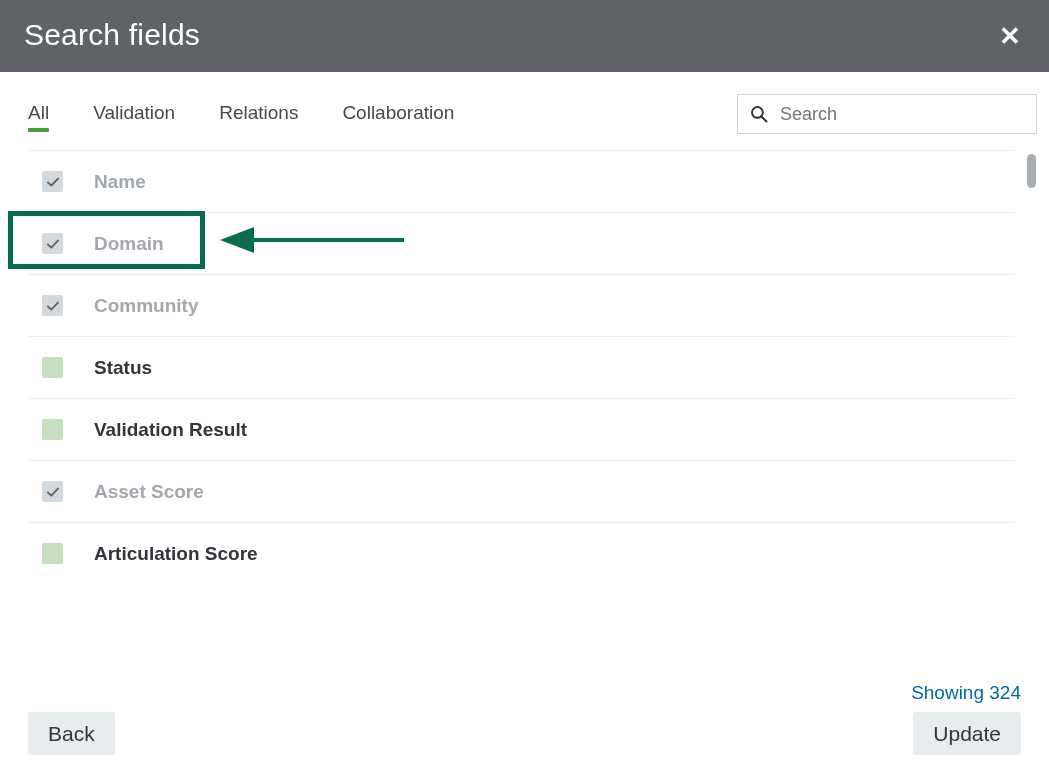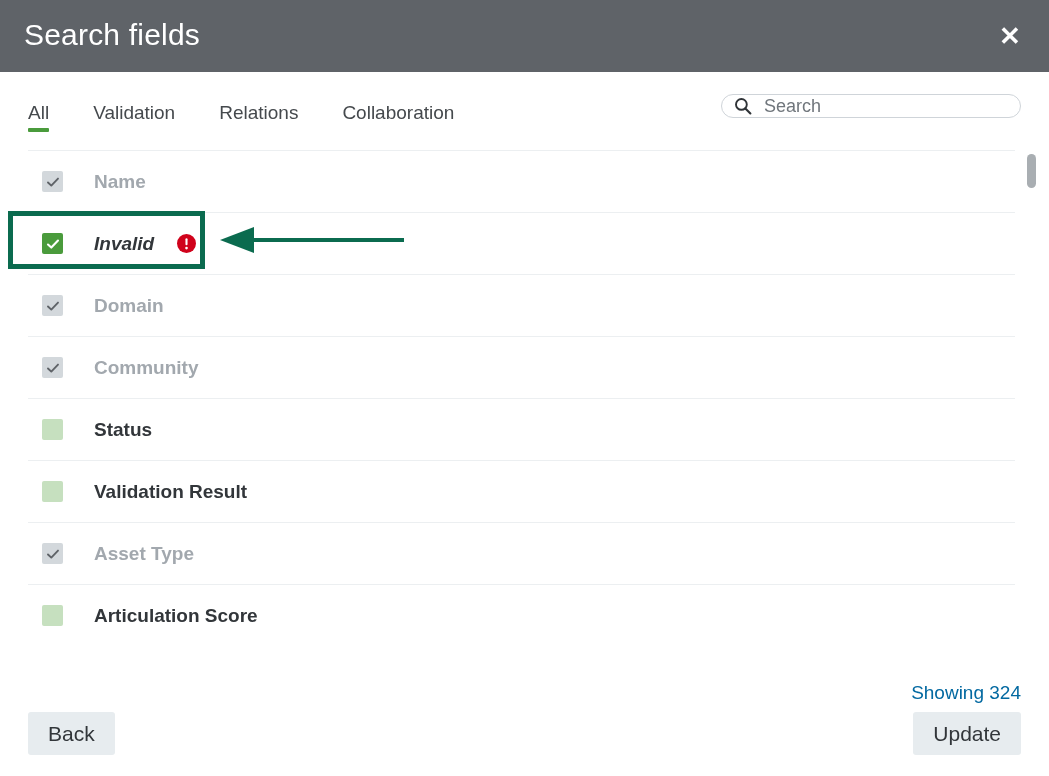--- a/index.html
+++ b/index.html
@@ -56,21 +56,21 @@
     justify-content: center;
     user-select: none;
   }
 
   
   .toolbar {
     flex: 0 0 auto;
     display: flex;
     align-items: flex-start;
     justify-content: space-between;
-    padding: 30px 28px 0 28px;
+    padding: 30px 12px 0 28px;
     box-sizing: border-box;
   }
   .tabs {
     display: flex;
     align-items: flex-start;
     gap: 0;
   }
   .tab {
     position: relative;
     font-size: 19px;
@@ -92,24 +92,24 @@
     border-radius: 1px;
   }
 
   .search-wrap {
     position: relative;
     width: 300px;
     margin-top: -8px;
   }
   .search-input {
     width: 100%;
-    height: 24px;
+    height: 40px;
     box-sizing: border-box;
     border: 1px solid #cfd4d9;
-    border-radius: 14px;
+    border-radius: 0;
     padding: 0 10px 0 42px;
     font-size: 18px;
     font-family: "Liberation Sans", sans-serif;
     color: #2f3337;
     background: #ffffff;
     outline: none;
   }
   .search-input::placeholder { color: #70767c; }
   .search-icon {
     position: absolute;
@@ -296,35 +296,20 @@
 
       <div class="field-row first">
         <span class="cb disabled-checked">
           <svg viewBox="0 0 14 14" width="14" height="14" aria-hidden="true">
             <polyline points="2,7.5 5.3,10.6 12,3.6" fill="none" stroke="#5f6368" stroke-width="1.9" stroke-linecap="round" stroke-linejoin="round"></polyline>
           </svg>
         </span>
         <span class="field-label muted">Name</span>
       </div>
 
-      <div class="field-row">
-        <span class="cb green-checked">
-          <svg viewBox="0 0 14 14" width="14" height="14" aria-hidden="true">
-            <polyline points="2,7.5 5.3,10.6 12,3.6" fill="none" stroke="#ffffff" stroke-width="2.1" stroke-linecap="round" stroke-linejoin="round"></polyline>
-          </svg>
-        </span>
-        <span class="field-label emph">Invalid</span>
-        <span class="error-icon">
-          <svg viewBox="0 0 19 19" width="19" height="19" aria-hidden="true">
-            <circle cx="9.5" cy="9.5" r="9.5" fill="#d0021b"></circle>
-            <rect x="8.45" y="4.2" width="2.1" height="7" rx="1.05" fill="#ffffff"></rect>
-            <circle cx="9.5" cy="14.1" r="1.3" fill="#ffffff"></circle>
-          </svg>
-        </span>
-      </div>
 
       <div class="field-row">
         <span class="cb disabled-checked">
           <svg viewBox="0 0 14 14" width="14" height="14" aria-hidden="true">
             <polyline points="2,7.5 5.3,10.6 12,3.6" fill="none" stroke="#5f6368" stroke-width="1.9" stroke-linecap="round" stroke-linejoin="round"></polyline>
           </svg>
         </span>
         <span class="field-label muted">Domain</span>
       </div>
 
@@ -346,21 +331,21 @@
         <span class="cb light"></span>
         <span class="field-label">Validation Result</span>
       </div>
 
       <div class="field-row">
         <span class="cb disabled-checked">
           <svg viewBox="0 0 14 14" width="14" height="14" aria-hidden="true">
             <polyline points="2,7.5 5.3,10.6 12,3.6" fill="none" stroke="#5f6368" stroke-width="1.9" stroke-linecap="round" stroke-linejoin="round"></polyline>
           </svg>
         </span>
-        <span class="field-label muted">Asset Type</span>
+        <span class="field-label muted">Asset Score</span>
       </div>
 
       <div class="field-row">
         <span class="cb light"></span>
         <span class="field-label">Articulation Score</span>
       </div>
 
     </div>
 
     <div class="highlight-box"></div>

